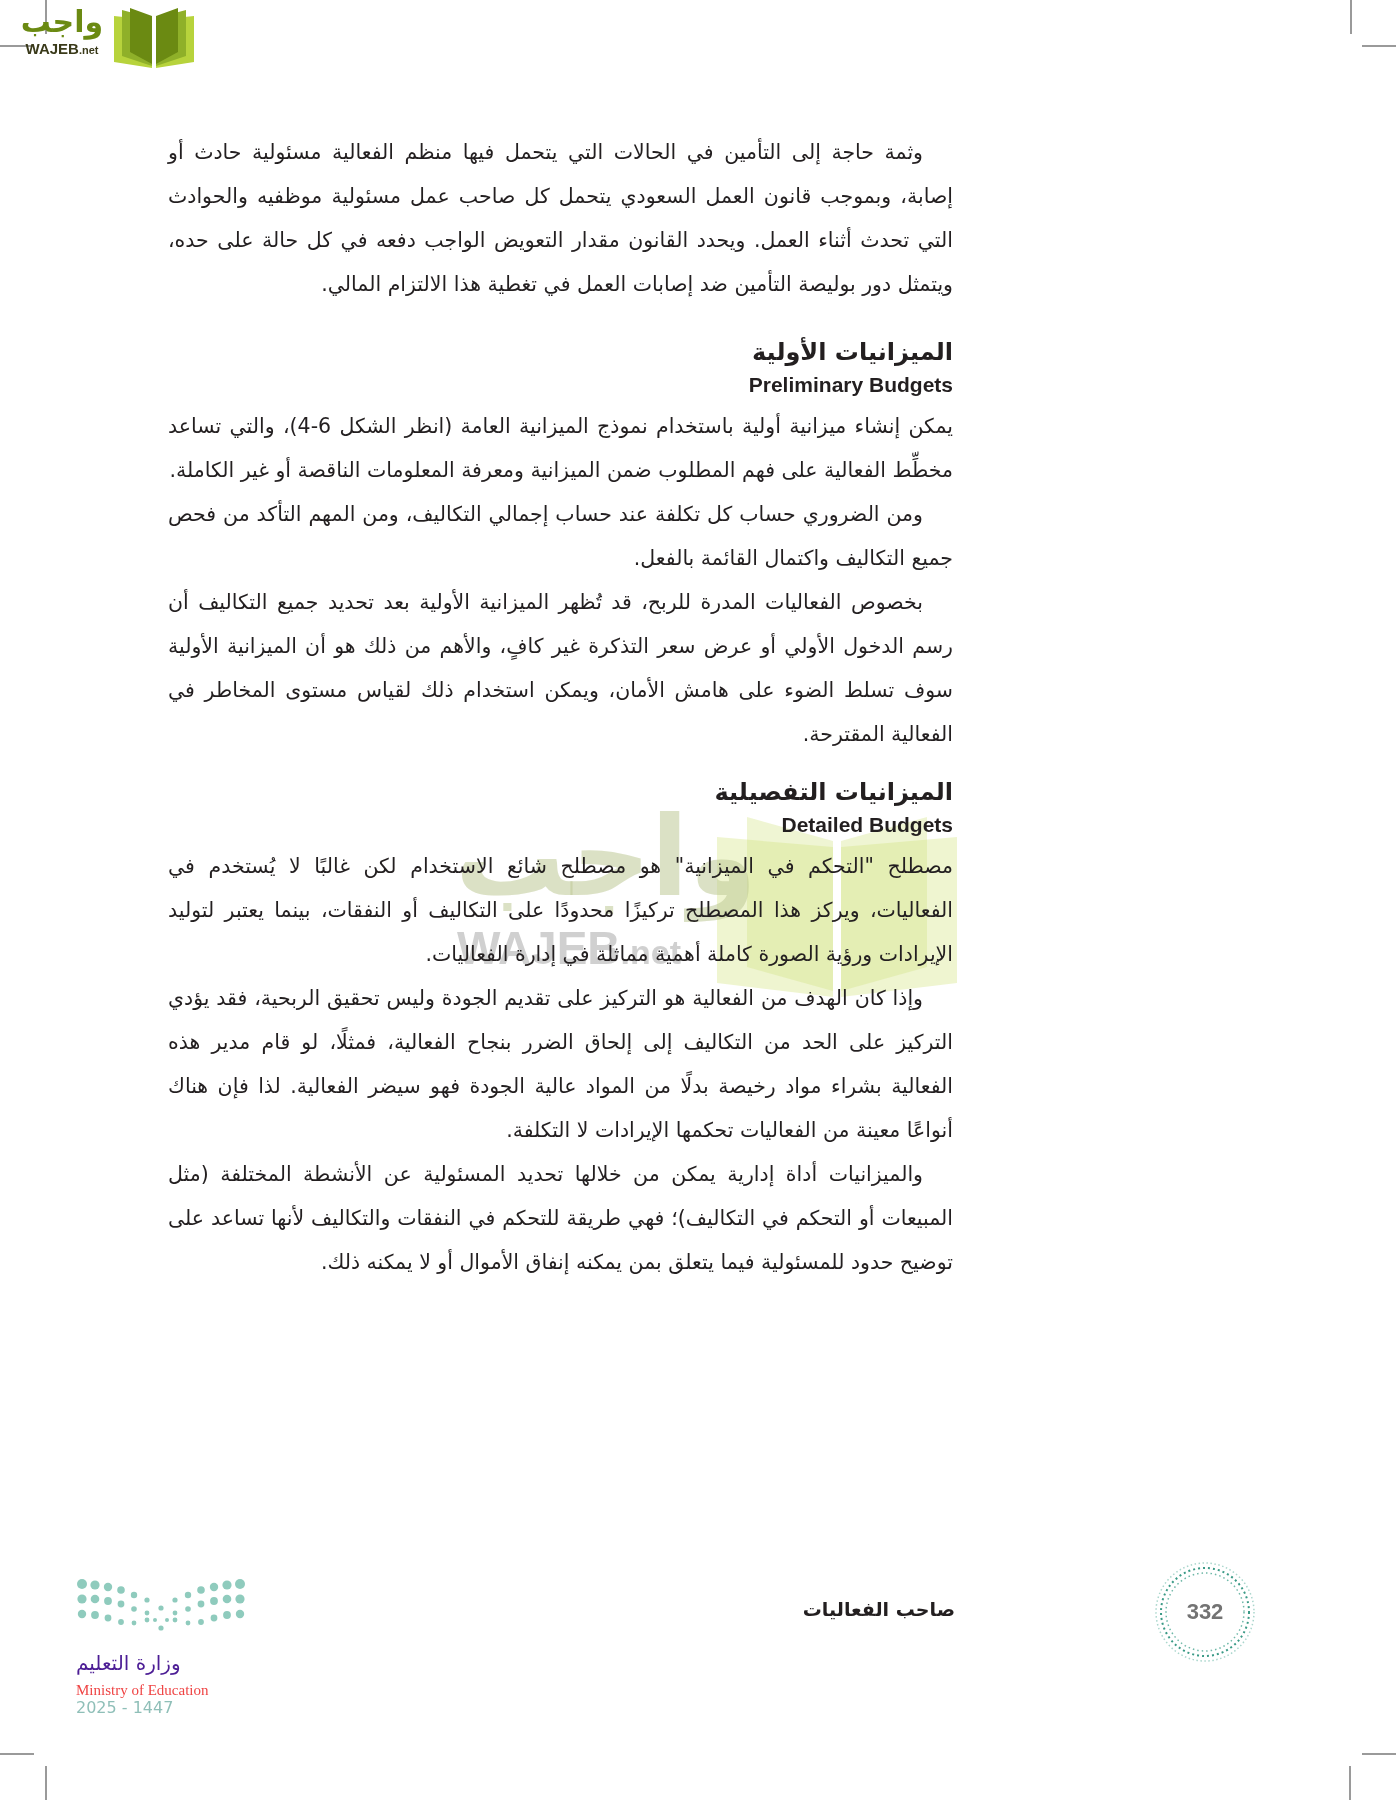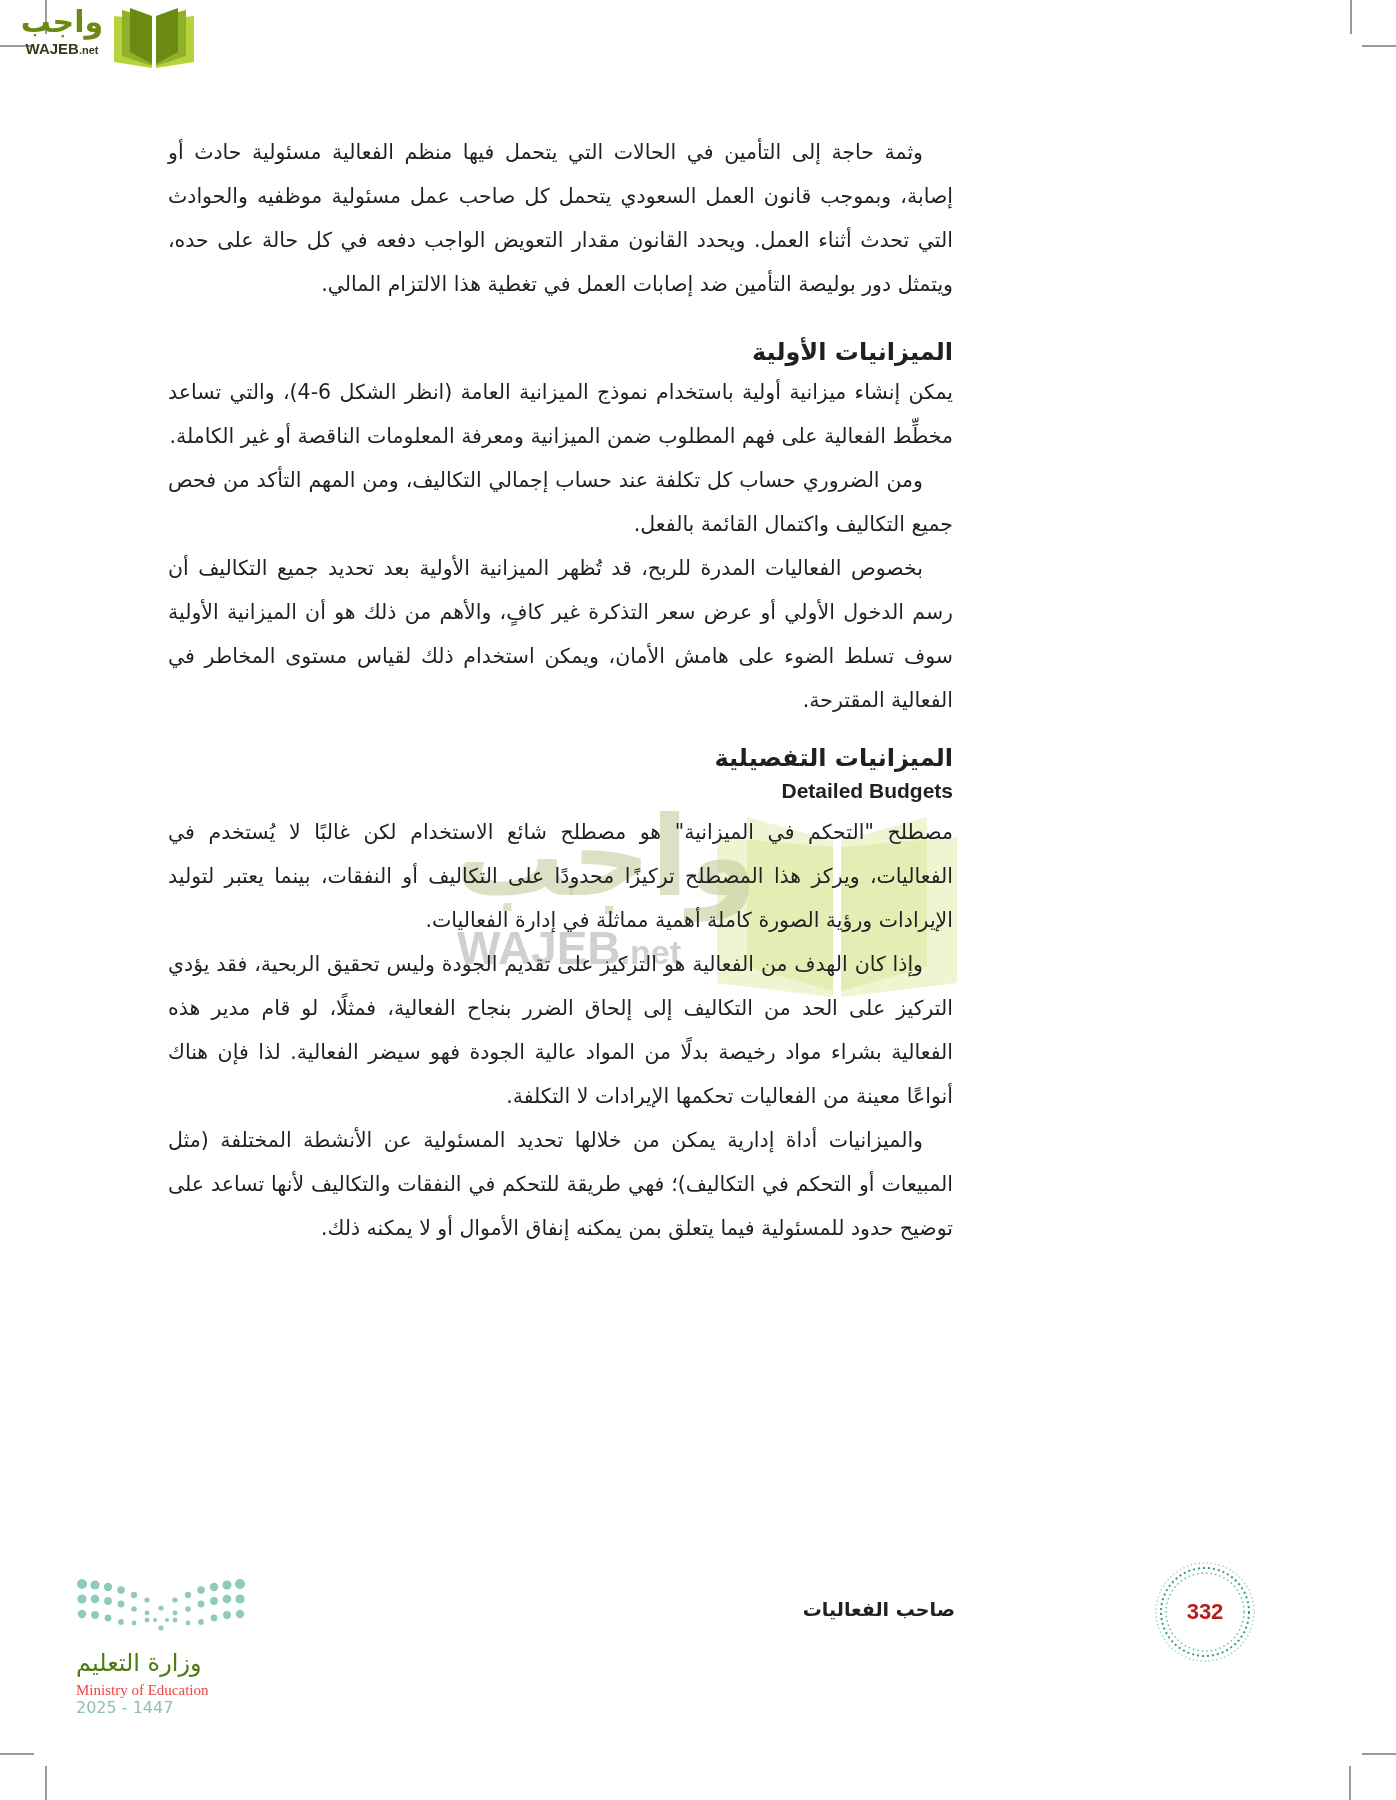--- a/index.html
+++ b/index.html
@@ -137,23 +137,23 @@
     position: absolute;
     left: 76px; top: 1578px;
     width: 176px; height: 160px;
   }
   .moe-dots { width: 170px; height: 58px; display: block; }
   .moe-ar {
     display: block;
     direction: rtl;
     text-align: left;
     font-family: "DejaVu Sans", sans-serif;
-    font-size: 24px;
+    font-size: 20px;
     line-height: 34px;
-    color: #4d7c0f;
+    color: #4c1d95;
     margin-top: 10px;
     width: 168px;
   }
   .moe-en {
     display: block;
     font-family: Liberation Serif, serif;
     font-size: 15px;
     line-height: 20px;
     color: #ef4444;
   }
@@ -184,21 +184,21 @@
   .page-badge svg { position: absolute; left: 0; top: 0; }
   .page-num {
     position: absolute;
     left: 0; top: 0;
     width: 110px; height: 104px;
     line-height: 104px;
     text-align: center;
     font-family: "Liberation Sans", sans-serif;
     font-weight: bold;
     font-size: 22px;
-    color: #b91c1c;
+    color: #737373;
   }
 </style>
 </head>
 <body>
 
 <div class="crop v" style="left:45px;top:0;height:34px;"></div>
 <div class="crop h" style="left:0;top:45px;width:34px;"></div>
 <div class="crop v" style="left:1350px;top:0;height:34px;"></div>
 <div class="crop h" style="left:1362px;top:45px;width:34px;"></div>
 <div class="crop h" style="left:0;top:1753px;width:34px;"></div>
@@ -230,20 +230,21 @@
   </svg>
   <span class="wm-ar">واجب</span>
   <span class="wm-en"><span>WAJEB</span><small>.net</small></span>
 </div>
 
 <div class="column">
   <p class="para indent">وثمة حاجة إلى التأمين في الحالات التي يتحمل فيها منظم الفعالية مسئولية حادث أو إصابة، وبموجب قانون العمل السعودي يتحمل كل صاحب عمل مسئولية موظفيه والحوادث التي تحدث أثناء العمل. ويحدد القانون مقدار التعويض الواجب دفعه في كل حالة على حده، ويتمثل دور بوليصة التأمين ضد إصابات العمل في تغطية هذا الالتزام المالي.</p>
 
   <div class="sec2">
     <h2 class="heading-ar">الميزانيات الأولية</h2>
+    <h3 class="heading-en">Preliminary Budgets</h3>
     <p class="para">يمكن إنشاء ميزانية أولية باستخدام نموذج الميزانية العامة (انظر الشكل 6-4)، والتي تساعد مخطِّط الفعالية على فهم المطلوب ضمن الميزانية ومعرفة المعلومات الناقصة أو غير الكاملة.</p>
     <p class="para indent">ومن الضروري حساب كل تكلفة عند حساب إجمالي التكاليف، ومن المهم التأكد من فحص جميع التكاليف واكتمال القائمة بالفعل.</p>
     <p class="para indent">بخصوص الفعاليات المدرة للربح، قد تُظهر الميزانية الأولية بعد تحديد جميع التكاليف أن رسم الدخول الأولي أو عرض سعر التذكرة غير كافٍ، والأهم من ذلك هو أن الميزانية الأولية سوف تسلط الضوء على هامش الأمان، ويمكن استخدام ذلك لقياس مستوى المخاطر في الفعالية المقترحة.</p>
   </div>
 
   <div class="sec3">
     <h2 class="heading-ar">الميزانيات التفصيلية</h2>
     <h3 class="heading-en">Detailed Budgets</h3>
     <p class="para">مصطلح "التحكم في الميزانية" هو مصطلح شائع الاستخدام لكن غالبًا لا يُستخدم في الفعاليات، ويركز هذا المصطلح تركيزًا محدودًا على التكاليف أو النفقات، بينما يعتبر لتوليد الإيرادات ورؤية الصورة كاملة أهمية مماثلة في إدارة الفعاليات.</p>
     <p class="para indent">وإذا كان الهدف من الفعالية هو التركيز على تقديم الجودة وليس تحقيق الربحية، فقد يؤدي التركيز على الحد من التكاليف إلى إلحاق الضرر بنجاح الفعالية، فمثلًا، لو قام مدير هذه الفعالية بشراء مواد رخيصة بدلًا من المواد عالية الجودة فهو سيضر الفعالية. لذا فإن هناك أنواعًا معينة من الفعاليات تحكمها الإيرادات لا التكلفة.</p>

